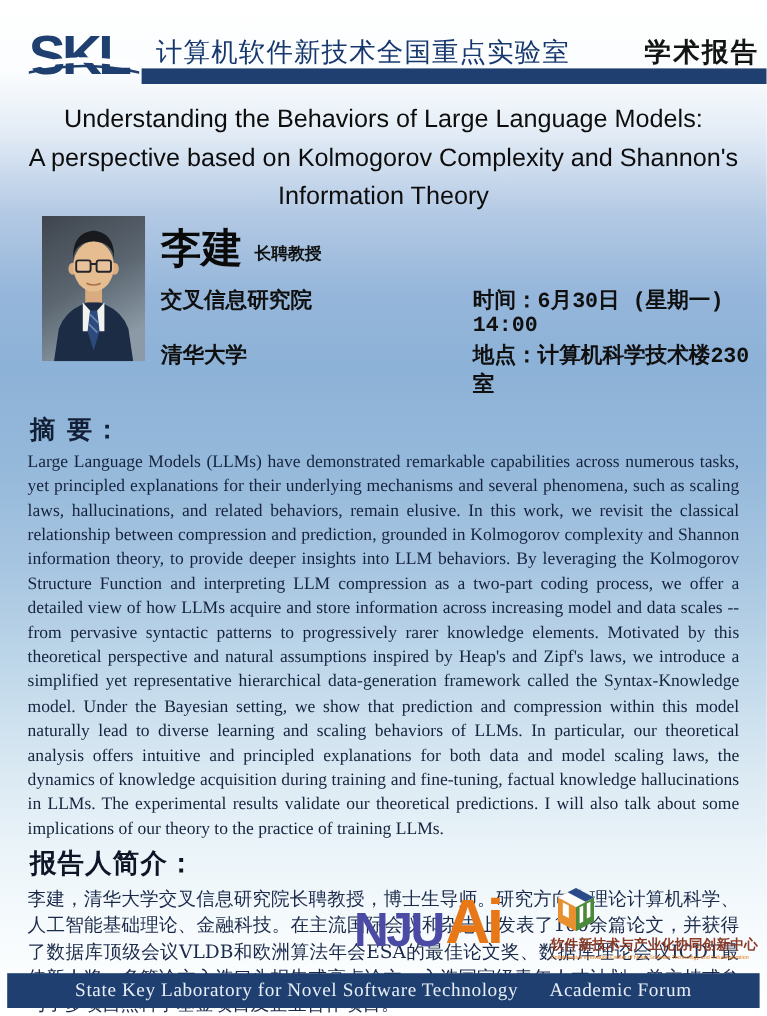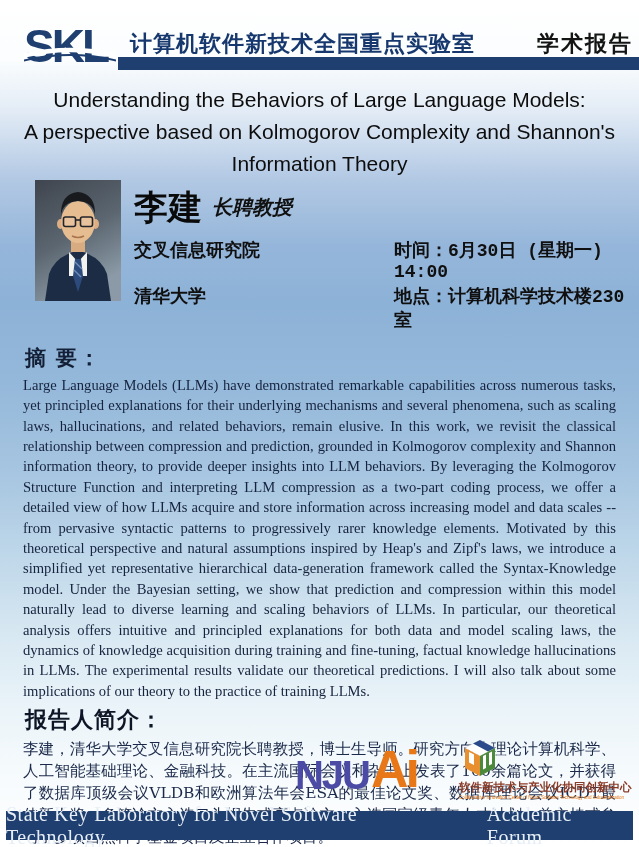--- a/index.html
+++ b/index.html
@@ -10,37 +10,37 @@
     font-family:"Liberation Sans",sans-serif;
     background:linear-gradient(180deg,
       #ffffff 0%, #fbfdfe 7%, #e3ecf6 13%,
       #b3c9e4 21%, #95b6da 29%, #8db2d7 36%,
       #94b8da 45%, #a5c4e0 55%, #bdd6e9 65%,
       #d8e8f2 75%, #ebf4f9 84%, #f7fbfd 92%, #ffffff 100%);
   }
   
   .header{display:flex;align-items:flex-start;padding:20px 0 0 24px;height:50px;position:relative;}
   .logo{flex:0 0 auto;}
-  .lab-name{font-size:22px;font-weight:bold;color:var(--header_blue,#17386e);margin:9px 0 0 14px;letter-spacing:1px;}
+  .lab-name{font-size:22px;font-weight:normal;color:var(--header_blue,#17386e);margin:9px 0 0 14px;letter-spacing:1px;}
   .forum-type{font-size:22px;font-weight:bold;color:var(--ink,#141414);margin:9px 6px 0 auto;letter-spacing:2px;}
   .header-bar{position:absolute;left:118px;right:0;top:57px;height:13px;background:var(--navy,#1e3f70);}
   
   .talk-title{
     margin:14px 18px 0;text-align:center;
     font-size:21px;line-height:1.52;color:#0d0d0d;
     white-space:pre-line;
   }
   
   .speaker-row{display:flex;margin:0 14px 0 35px;}
   .photo{flex:0 0 86px;width:86px;height:121px;}
   .speaker-left{margin-left:13px;width:248px;display:flex;flex-direction:column;}
   .speaker-right{flex:1;display:flex;flex-direction:column;padding-left:12px;font-family:Liberation Mono, monospace;}
   .name-row{height:44px;display:flex;align-items:flex-end;}
   .speaker-name{font-size:34px;line-height:1;color:#0a0a0a;font-family:"DejaVu Serif",serif;font-weight:bold;}
-  .speaker-title{font-size:20px;font-weight:bold;color:#111;margin:0 0 3px 10px;font-style:italic;}
+  .speaker-title{font-size:14px;font-weight:bold;color:#111;margin:0 0 3px 10px;}
   .info-line{font-size:18px;font-weight:bold;color:#101010;}
   .dept{margin-top:14px;height:44px;}
   .univ{margin-top:2px;}
   .right-spacer{height:44px;}
   .time{margin-top:14px;height:44px;}
   .loc{margin-top:2px;}
   
   .section-heading{font-size:21px;font-weight:bold;color:#131f36;margin:12px 0 3px 25px;letter-spacing:2px;}
   .abstract-text{
     margin:0 23px;text-align:justify;
@@ -60,21 +60,21 @@
   .nju-ai{font-size:52px;font-weight:900;color:var(--nju_orange,#e87817);margin-left:2px;letter-spacing:-3px;}
   .cic-logo{display:flex;flex-direction:column;align-items:flex-start;width:158px;}
   .cic-name{font-size:11.5px;font-weight:bold;color:var(--cic_maroon,#8a3b28);white-space:nowrap;margin-top:2px;}
   .cic-sub{font-size:4.5px;color:var(--nju_orange,#e87817);white-space:nowrap;}
   
   .footer-bar{
     position:absolute;left:6px;right:6px;top:811px;height:29px;
     background:var(--navy,#1e3f70);
     display:flex;align-items:center;justify-content:center;gap:26px;
     font-family:"Liberation Serif","DejaVu Serif",serif;
-    font-size:20px;color:#e7eef6;letter-spacing:0.5px;
+    font-size:16px;color:#e7eef6;letter-spacing:0.5px;
   }
 </style>
 </head>
 <body>
 
 <div class="poster">
 
   <div class="header">
     <div class="logo">
       <svg width="92" height="50" viewBox="0 0 92 50">

